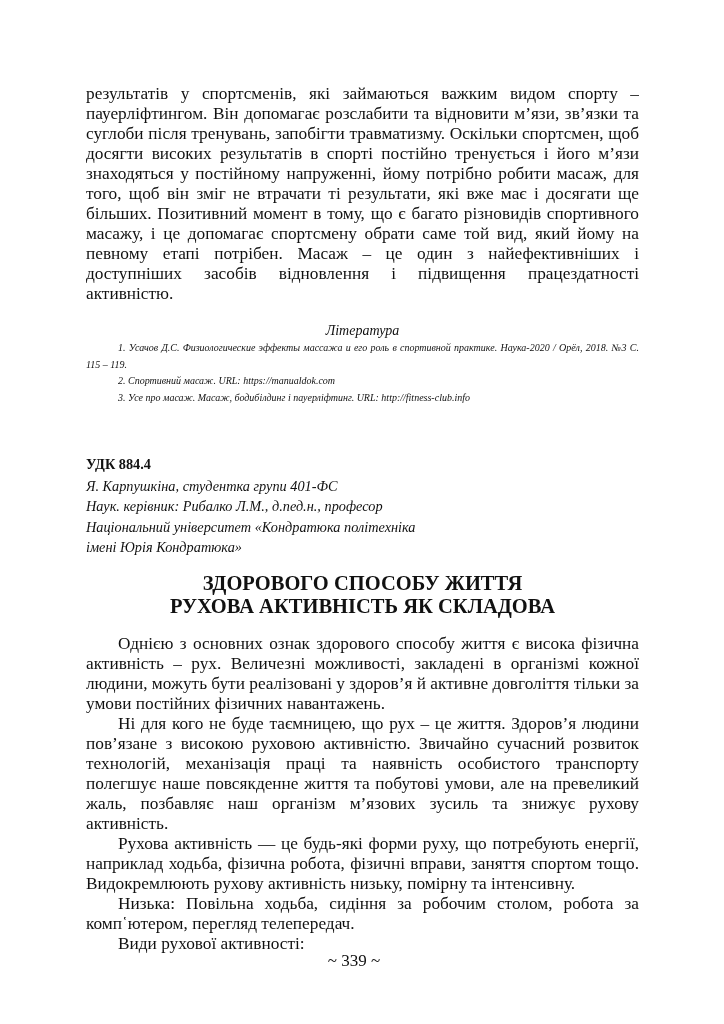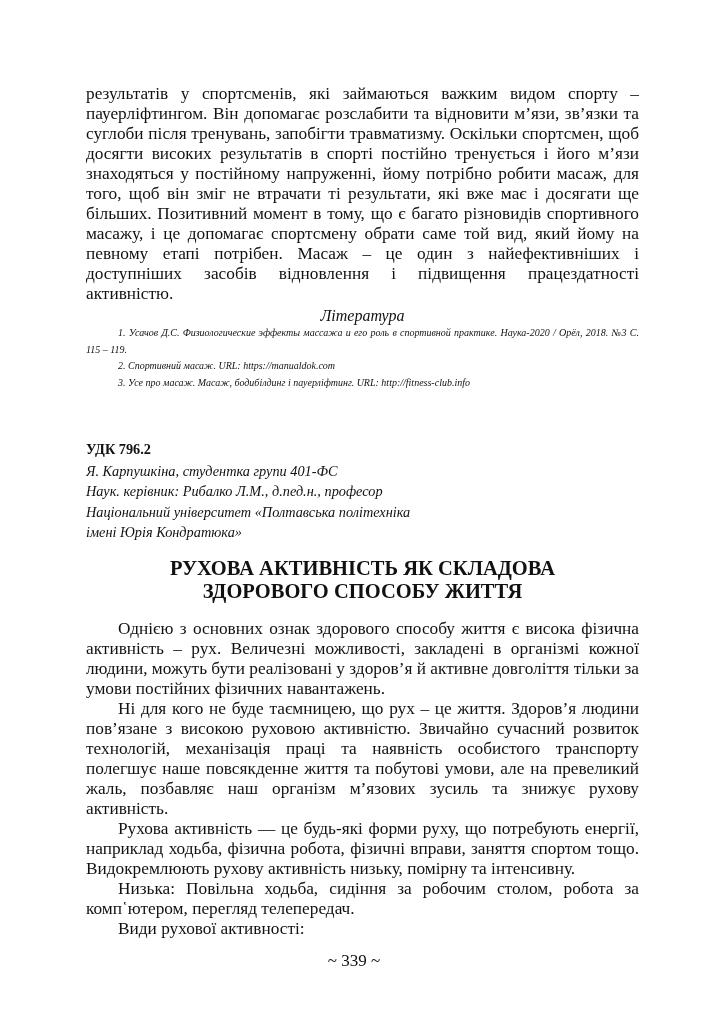--- a/index.html
+++ b/index.html
@@ -2,53 +2,53 @@
 <html><head>
 <meta charset="utf-8">
 <style>
   html, body { margin: 0; padding: 0; background: #ffffff; }
   body { width: 724px; height: 1024px; position: relative; overflow: hidden;
          font-family: "Liberation Serif", "DejaVu Serif", serif; color: #111; }
   .page { position: absolute; left: 86px; top: 84px; width: 553px; }
   .p { font-size: 17.3px; line-height: 20px; text-align: justify; margin: 0; }
   .p.indent { text-indent: 32px; }
   .lastline-justify { text-align-last: justify; }
-  .refs-title { font-size: 16px; line-height: 16.8px; font-style: italic; text-align: center; margin-top: 4px; }
+  .refs-title { font-size: 14px; line-height: 16.8px; font-style: italic; text-align: center; margin-top: 19px; }
   .ref { font-size: 10px; line-height: 16.8px; font-style: italic; text-align: justify; text-indent: 32px; margin: 0; }
   .udk { font-weight: bold; font-size: 14.3px; margin-top: 48px; line-height: 18px; }
   .authors { font-size: 14.3px; line-height: 20.5px; font-style: italic; text-align: left; margin-top: 3px; }
   .title { font-weight: bold; font-size: 20.5px; line-height: 23px; text-align: center; margin-top: 14px; margin-bottom: 16px; }
   .pagenum { position: absolute; left: 0; width: 708px; top: 951px; text-align: center; font-size: 17px; }
 </style>
 </head>
 <body>
 
 <div class="page">
   <p class="p">
     <span class="lastline-justify" style="display:block;text-align:justify;text-align-last:justify;">результатів у спортсменів, які займаються важким видом спорту – пауерліфтингом. Він допомагає розслабити та відновити м’язи, зв’язки та суглоби після тренувань, запобігти травматизму. Оскільки спортсмен, щоб досягти високих результатів в спорті постійно тренується і його м’язи знаходяться у постійному напруженні, йому потрібно робити масаж, для того, щоб він зміг не втрачати ті результати, які вже має і досягати ще більших. Позитивний момент в тому, що є багато різновидів спортивного масажу, і це допомагає спортсмену обрати саме той вид, який йому на певному етапі потрібен. Масаж – це один з найефективніших і доступніших засобів відновлення і підвищення працездатності</span>
     <span style="display:block;">активністю.</span>
   </p>
 
   <div class="refs-title">Література</div>
   <p class="ref">1. Усачов Д.С. Физиологические эффекты массажа и его роль в спортивной практике. Наука-2020 / Орёл, 2018. №3 С. 115 – 119.</p>
   <p class="ref">2. Спортивний масаж. URL: https://manualdok.com</p>
   <p class="ref">3. Усе про масаж. Масаж, бодибілдинг і пауерліфтинг. URL: http://fitness-club.info</p>
 
-  <div class="udk">УДК 796.2</div>
+  <div class="udk">УДК 884.4</div>
 
   <div class="authors">
     <div>Я. Карпушкіна, студентка групи 401-ФС</div>
     <div>Наук. керівник: Рибалко Л.М., д.пед.н., професор</div>
-    <div>Національний університет «Полтавська політехніка</div>
+    <div>Національний університет «Кондратюка політехніка</div>
     <div>імені Юрія Кондратюка»</div>
   </div>
 
   <div class="title">
+    <div>ЗДОРОВОГО СПОСОБУ ЖИТТЯ</div>
     <div>РУХОВА АКТИВНІСТЬ ЯК СКЛАДОВА</div>
-    <div>ЗДОРОВОГО СПОСОБУ ЖИТТЯ</div>
   </div>
 
   <p class="p indent">Однією з основних ознак здорового способу життя є висока фізична активність – рух. Величезні можливості, закладені в організмі кожної людини, можуть бути реалізовані у здоров’я й активне довголіття тільки за умови постійних фізичних навантажень.</p>
   <p class="p indent">Ні для кого не буде таємницею, що рух – це життя. Здоров’я людини пов’язане з високою руховою активністю. Звичайно сучасний розвиток технологій, механізація праці та наявність особистого транспорту полегшує наше повсякденне життя та побутові умови, але на превеликий жаль, позбавляє наш організм м’язових зусиль та знижує рухову активність.</p>
   <p class="p indent">Рухова активність — це будь-які форми руху, що потребують енергії, наприклад ходьба, фізична робота, фізичні вправи, заняття спортом тощо. Видокремлюють рухову активність низьку, помірну та інтенсивну.</p>
   <p class="p indent">Низька: Повільна ходьба, сидіння за робочим столом, робота за комп῾ютером, перегляд телепередач.</p>
   <p class="p indent">Види рухової активності:</p>
 </div>
 
 <div class="pagenum">~ 339 ~</div>

